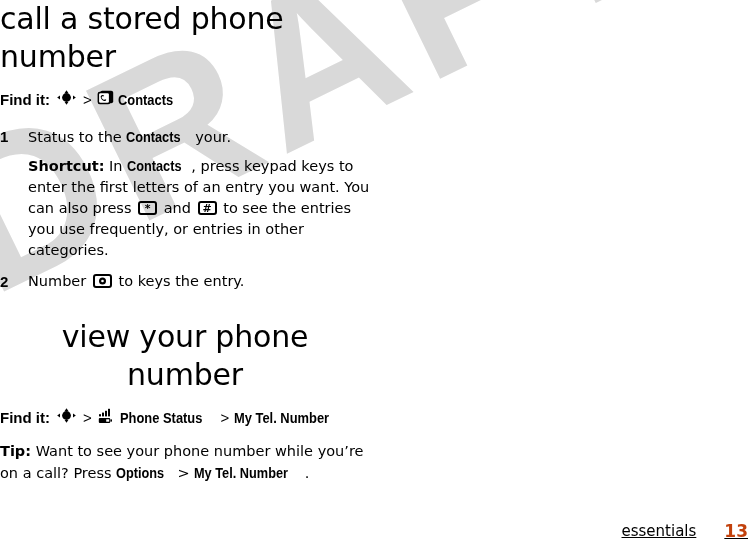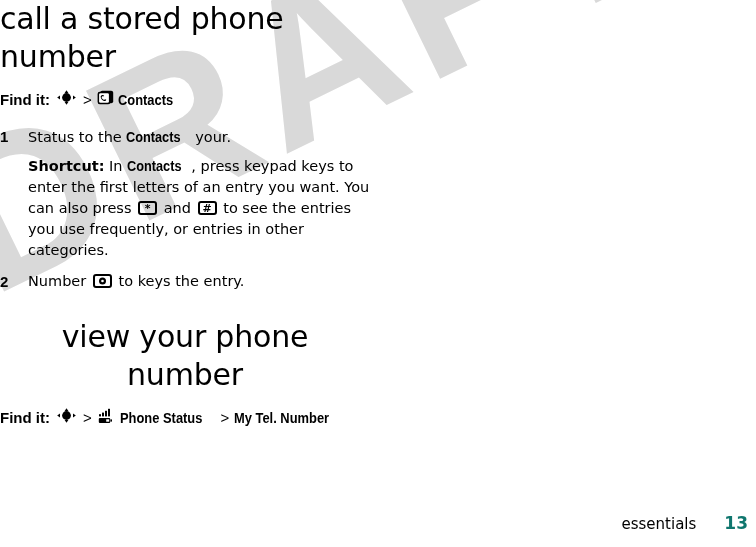--- a/index.html
+++ b/index.html
@@ -170,37 +170,38 @@
   .icn-contacts { width: 17px; height: 15px; margin: 0 4px 0 0; vertical-align: -3px; }
 
   
   .icn-status { width: 18px; height: 16px; margin: 0 4px 0 1px; vertical-align: -3px; }
 
   
   .footer {
     position: absolute;
     left: 0;
     right: 0;
-    bottom: 14px;
+    bottom: 6px;
     z-index: 2;
     display: flex;
     justify-content: flex-end;
-    align-items: flex-end;
+    align-items: center;
+    text-decoration: underline;
   }
   .footer .chapter {
     font-family: "DejaVu Sans", sans-serif;
     font-size: 15px;
     color: #000;
     margin-right: 28px;
   }
   .footer .pagenum {
     font-family: "DejaVu Sans", sans-serif;
     font-size: 17px;
     font-weight: bold;
-    color: #0f766e;
+    color: #c2410c;
     margin-right: 8px;
   }
 </style>
 </head>
 <body>
 
 <div id="page">
 
   <div class="watermark">DRAFT</div>
 
@@ -274,20 +275,21 @@
           <rect x="0.8" y="10.0" width="11.4" height="5.0" rx="1.0" fill="#000"></rect>
           <rect x="8.2" y="11.3" width="3.0" height="2.4" fill="#fff"></rect>
           <rect x="12.4" y="11.4" width="1.6" height="2.2" fill="#000"></rect>
         </svg>
       </span>
       <span class="menuname">Phone Status</span>
       <span class="sep">&gt;</span>
       <span class="menuname">My Tel. Number</span>
     </div>
 
+    <p class="tip"><span class="b-lead">Tip:</span><span> Want to see your phone number while you’re on a call? Press </span><span class="b-condensed">Options</span><span> &gt; </span><span class="b-condensed">My Tel. Number</span><span>.</span></p>
 
   </div>
 
   <div class="footer">
     <span class="chapter">essentials</span>
     <span class="pagenum">13</span>
   </div>
 
 </div>
 

